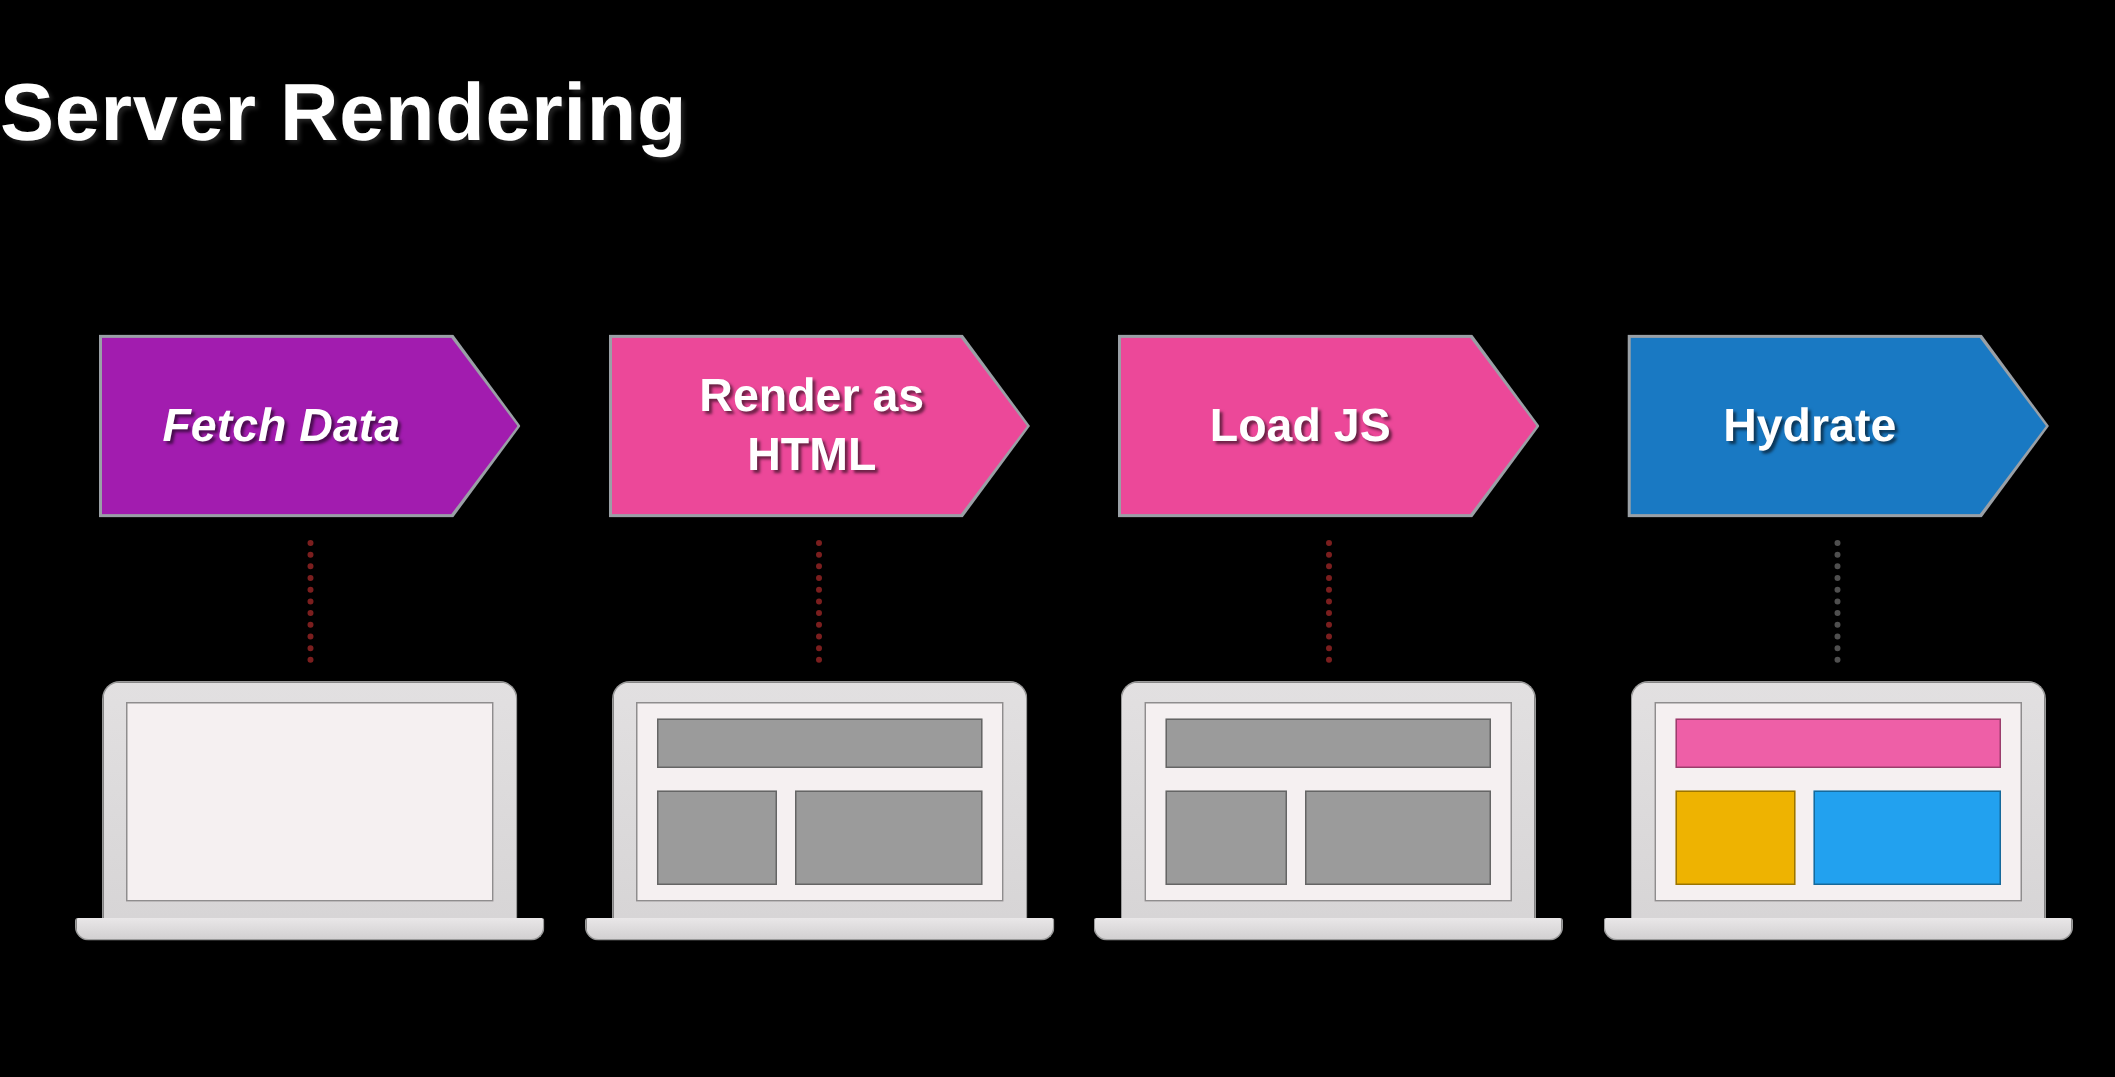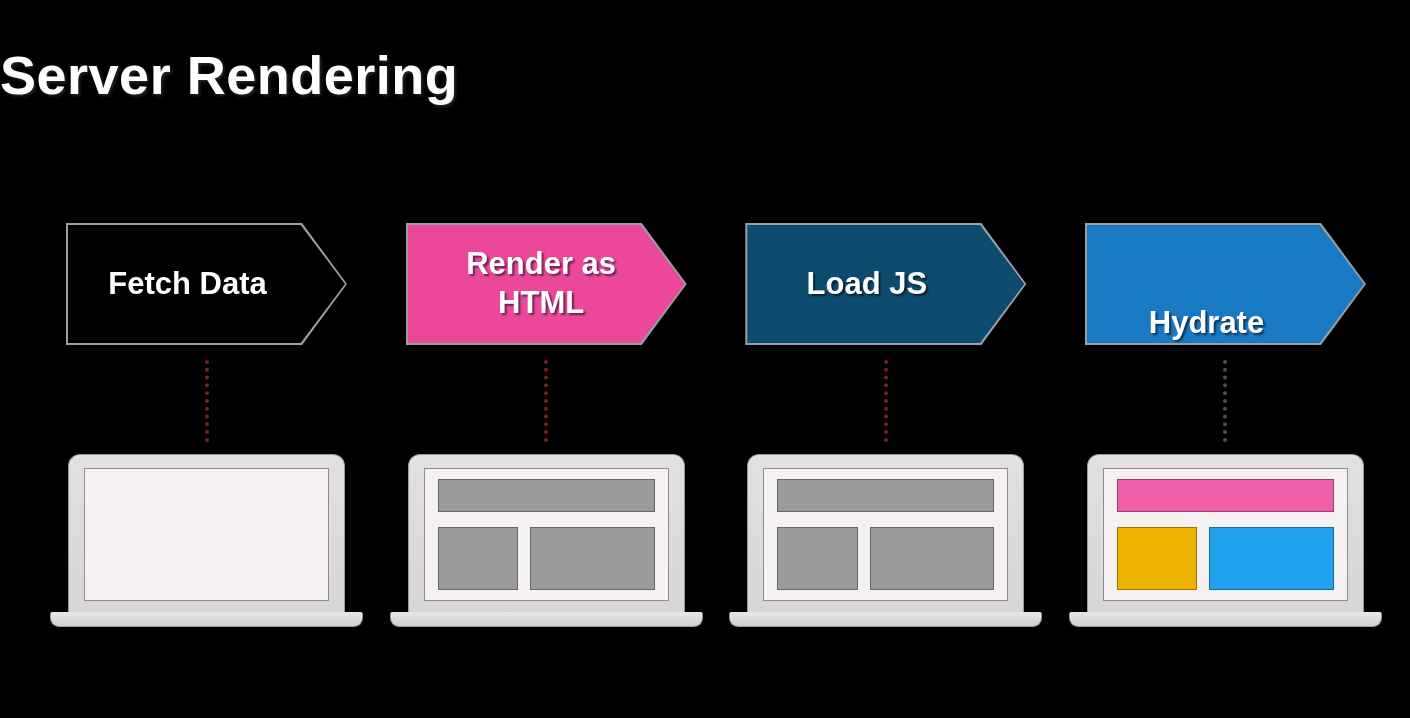--- a/index.html
+++ b/index.html
@@ -112,21 +112,21 @@
 <body>
 
 <div class="stage">
 
   <h1 class="title">Server Rendering</h1>
 
   <div class="columns">
 
     <div class="column">
       <div class="arrow-outer">
-        <div class="arrow-inner" style="background-color: #000000;">
+        <div class="arrow-inner" style="background-color: #a21caf; font-style: italic;">
           <span class="arrow-label">Fetch Data</span>
         </div>
       </div>
       <div class="connector" style="color: rgb(123, 30, 30);"></div>
       <div class="laptop">
         <div class="laptop-body">
           <div class="laptop-screen" style="background-color: rgb(245, 240, 241);"></div>
         </div>
         <div class="laptop-base"></div>
       </div>
@@ -148,42 +148,42 @@
               <div class="blk blk-right" style="background-color: rgb(155, 155, 155);"></div>
             </div>
           </div>
         </div>
         <div class="laptop-base"></div>
       </div>
     </div>
 
     <div class="column">
       <div class="arrow-outer">
-        <div class="arrow-inner" style="background-color: #0c4a6e;">
+        <div class="arrow-inner" style="background-color: #ec4899;">
           <span class="arrow-label">Load JS</span>
         </div>
       </div>
       <div class="connector" style="color: rgb(123, 30, 30);"></div>
       <div class="laptop">
         <div class="laptop-body">
           <div class="laptop-screen" style="background-color: rgb(245, 240, 241);">
             <div class="blk blk-header" style="background-color: rgb(155, 155, 155);"></div>
             <div class="blk-row">
               <div class="blk blk-left" style="background-color: rgb(155, 155, 155);"></div>
               <div class="blk blk-right" style="background-color: rgb(155, 155, 155);"></div>
             </div>
           </div>
         </div>
         <div class="laptop-base"></div>
       </div>
     </div>
 
     <div class="column">
       <div class="arrow-outer">
-        <div class="arrow-inner" style="background-color: rgb(25, 121, 195); align-items: flex-end;">
+        <div class="arrow-inner" style="background-color: rgb(25, 121, 195);">
           <span class="arrow-label">Hydrate</span>
         </div>
       </div>
       <div class="connector" style="color: rgb(79, 79, 79);"></div>
       <div class="laptop">
         <div class="laptop-body">
           <div class="laptop-screen" style="background-color: rgb(245, 240, 241);">
             <div class="blk blk-header" style="background-color: rgb(238, 95, 167);"></div>
             <div class="blk-row">
               <div class="blk blk-left" style="background-color: rgb(238, 179, 1);"></div>

